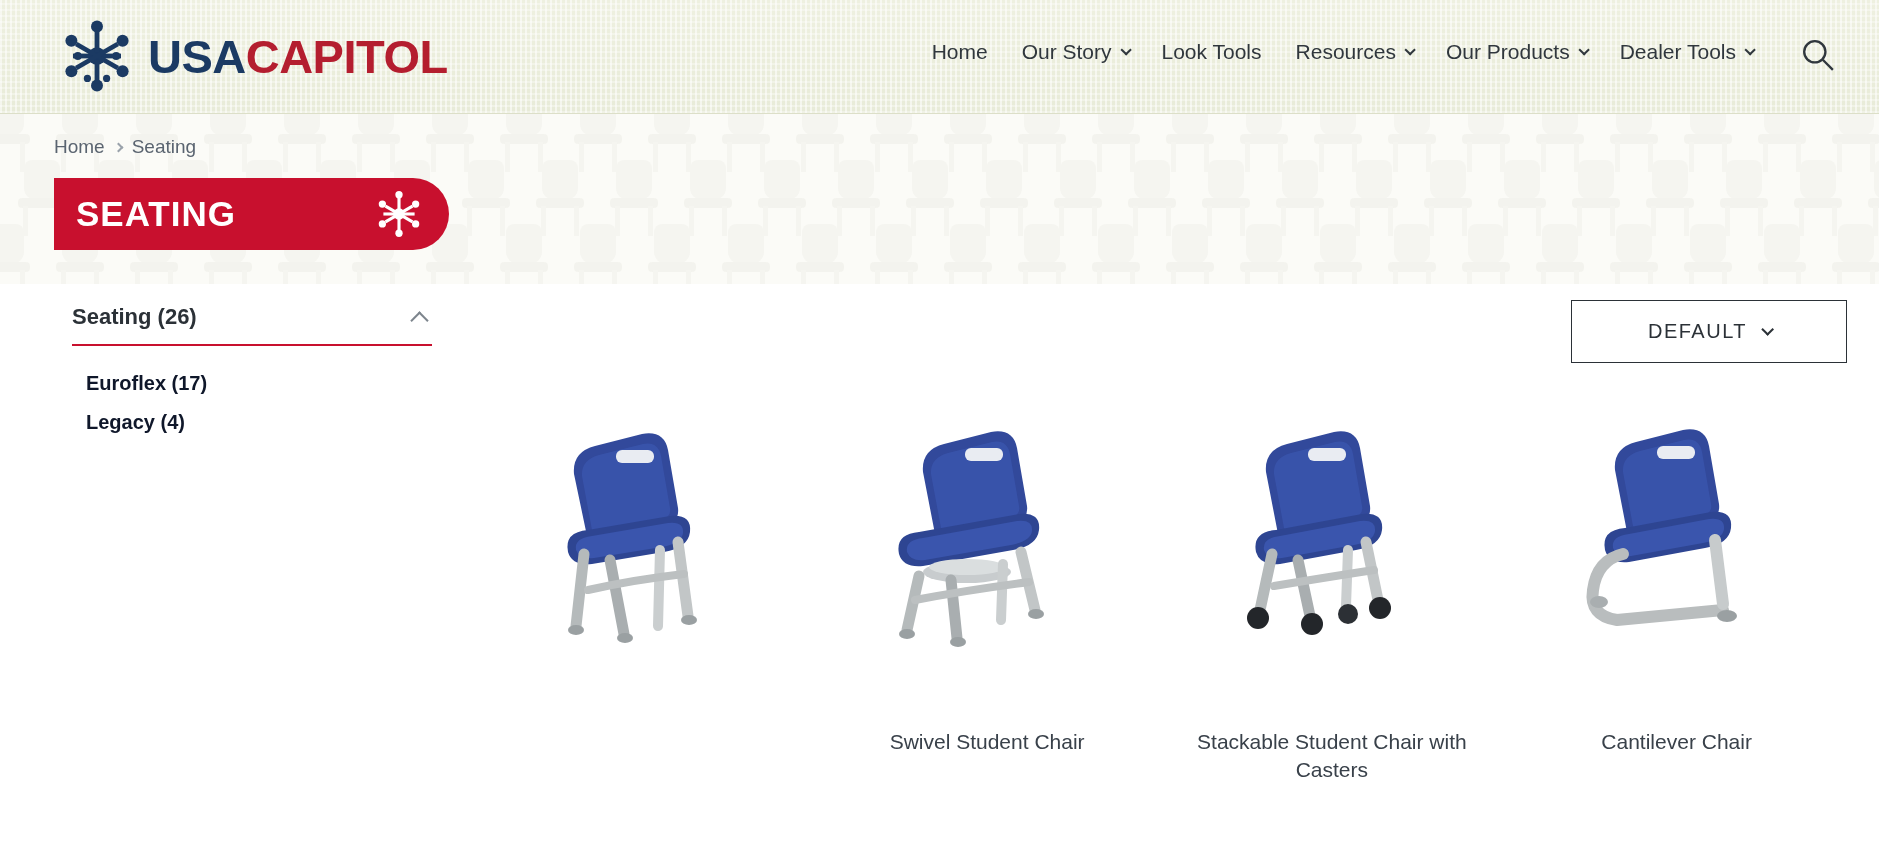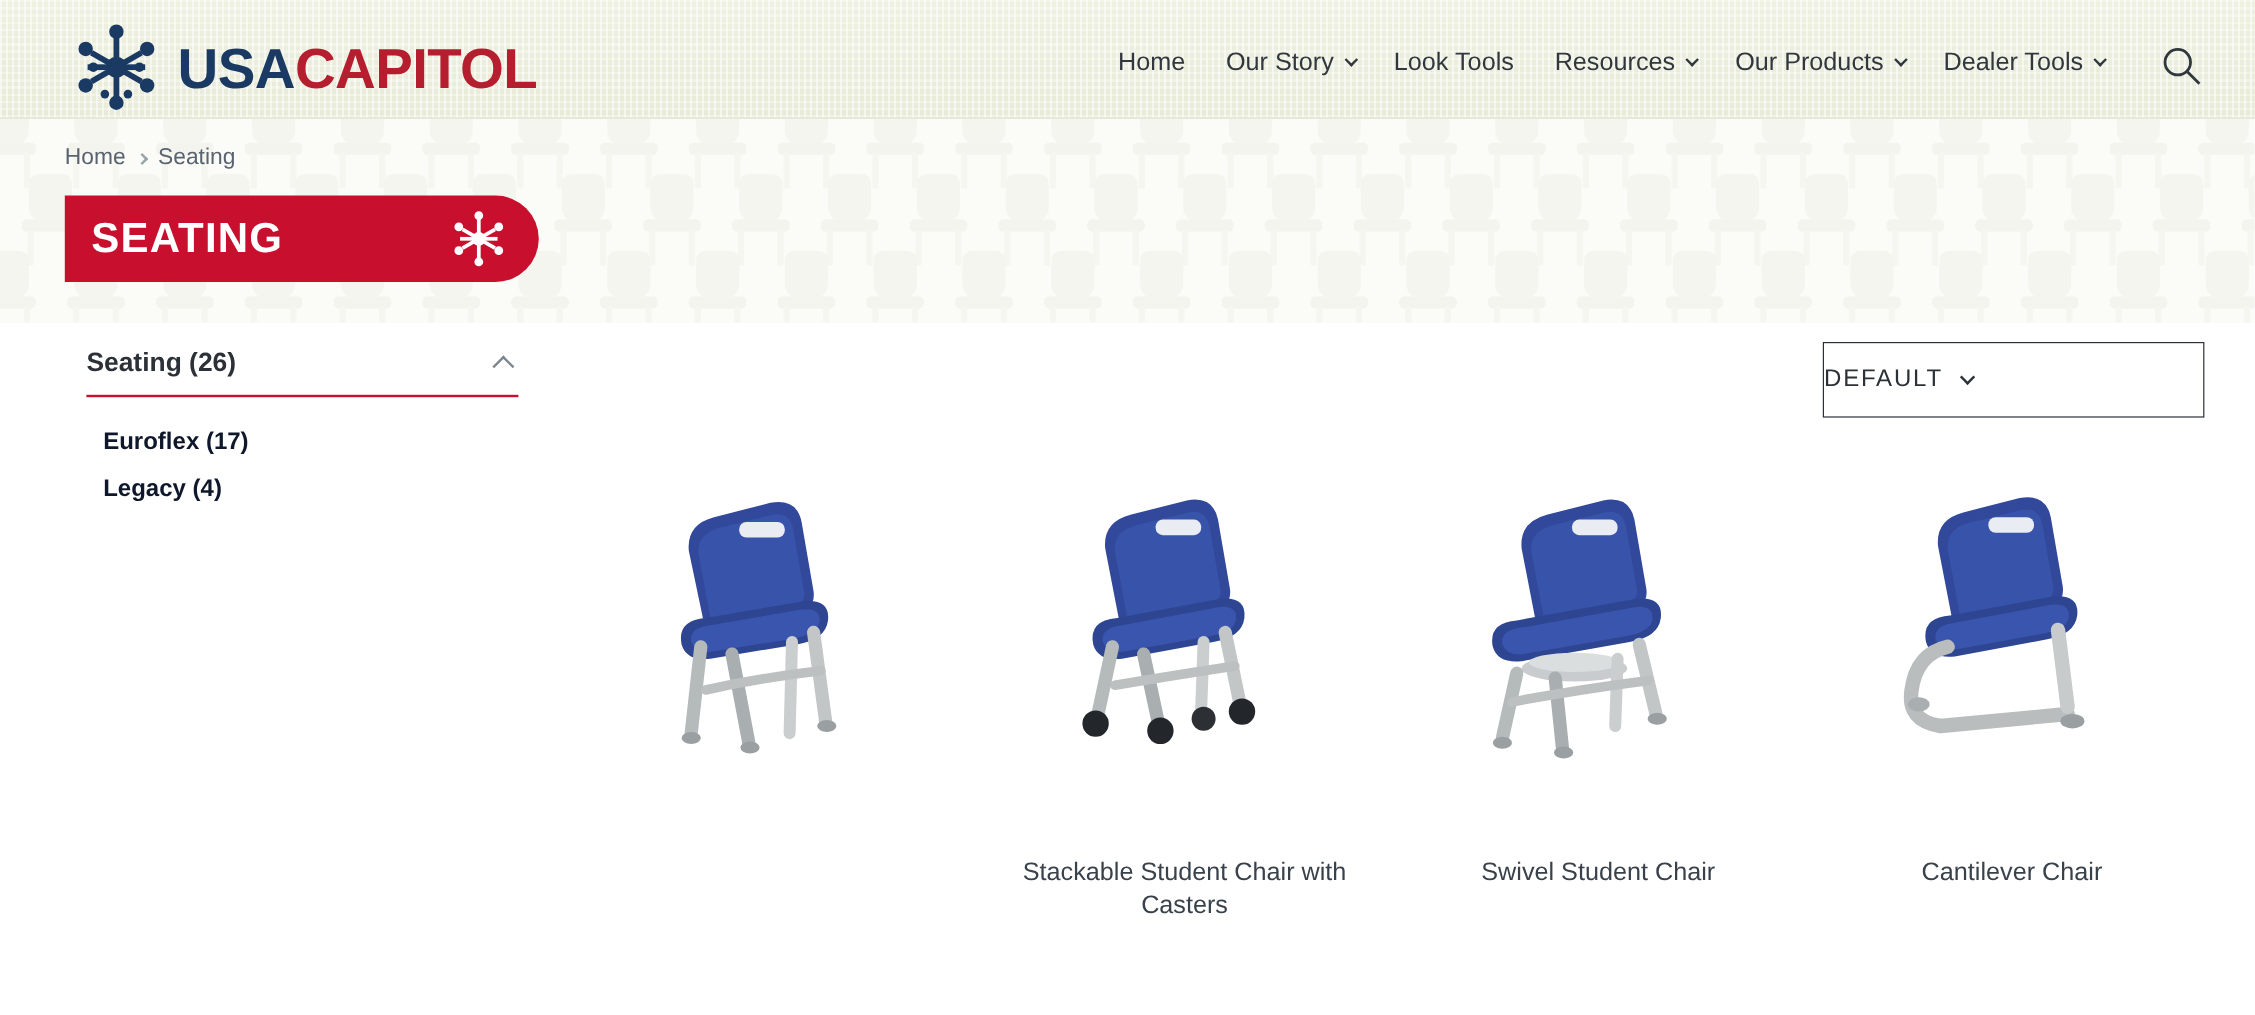--- a/index.html
+++ b/index.html
@@ -13,21 +13,21 @@
   .page {
     position: relative;
     width: 1879px;
     height: 846px;
     overflow: hidden;
   }
 
   
   .header {
     position: relative;
-    height: 99px;
+    height: 114px;
     background: #eceedd;
     background-image:
       repeating-linear-gradient(90deg, rgba(255,255,255,0.55) 0 2px, rgba(0,0,0,0) 2px 5px),
       repeating-linear-gradient(0deg, rgba(255,255,255,0.35) 0 2px, rgba(0,0,0,0) 2px 6px),
       linear-gradient(180deg, #eef0e0 0%, #e8ebd8 100%);
     border-bottom: 1px solid #dcdfc8;
     display: flex;
     align-items: center;
   }
   .logo-wrap {
@@ -205,27 +205,28 @@
     font-size: 20px;
     color: #0f172a;
     font-weight: 700;
     margin-bottom: 16px;
     margin-left: 14px;
     cursor: pointer;
   }
 
   .sortbox {
     position: absolute;
-    right: 42px;
+    right: 32px;
     top: 16px;
-    width: 318px;
+    width: 276px;
     height: 63px;
     border: 1px solid #2b3137;
     display: flex;
     align-items: center;
+    justify-content: center;
     cursor: pointer;
     background: #fff;
   }
   .sortbox .txt {
     font-size: 20px;
     letter-spacing: 1.5px;
     color: #2b3137;
     font-weight: 400;
   }
   .sortbox .caret {
@@ -873,44 +874,20 @@
               <ellipse cx="197" cy="216" rx="8" ry="5" fill="#9aa0a2"></ellipse>
             </g>
           </svg>
         </div>
       </div>
 
       <div class="card">
         <div class="card-img">
           <svg viewBox="0 0 300 250" width="300" height="250">
             <g>
-              <path d="M96 130 L84 68 Q82 46 105 40 L152 28 Q174 24 178 44 L188 102 Q190 118 170 122 L120 134 Q102 138 96 130 Z" fill="#32499b"></path>
-              <path d="M102 124 L92 70 Q91 54 109 49 L153 38 Q168 35 171 50 L180 102 Q182 112 168 115 L120 127 Q106 131 102 124 Z" fill="#3a55ad" opacity="0.85"></path>
-              <rect x="126" y="44" width="38" height="13" rx="6" fill="#e9ecf2"></rect>
-              <path d="M74 148 Q70 128 94 126 L180 110 Q202 108 200 126 Q198 142 174 146 L98 160 Q78 162 74 148 Z" fill="#2e4592"></path>
-              <path d="M82 146 Q80 134 98 132 L178 117 Q194 115 193 127 Q192 137 172 141 L100 154 Q86 156 82 146 Z" fill="#3a55ad"></path>
-              <path d="M90 150 L78 206" stroke="#b5babb" stroke-width="11" stroke-linecap="round" fill="none"></path>
-              <path d="M184 138 L196 196" stroke="#c2c6c7" stroke-width="11" stroke-linecap="round" fill="none"></path>
-              <path d="M116 156 L128 212" stroke="#a9aeb0" stroke-width="11" stroke-linecap="round" fill="none"></path>
-              <path d="M166 146 L164 202" stroke="#cacecf" stroke-width="10" stroke-linecap="round" fill="none"></path>
-              <path d="M92 182 Q140 174 192 166" stroke="#bcc0c1" stroke-width="8" fill="none" stroke-linecap="round"></path>
-              <circle cx="76" cy="214" r="11" fill="#23262a"></circle>
-              <circle cx="130" cy="220" r="11" fill="#23262a"></circle>
-              <circle cx="198" cy="204" r="11" fill="#23262a"></circle>
-              <circle cx="166" cy="210" r="10" fill="#2c3035"></circle>
-            </g>
-          </svg>
-        </div>
-        <div class="card-title">Stackable Student Chair with Casters</div>
-      </div>
-
-      <div class="card">
-        <div class="card-img">
-          <svg viewBox="0 0 300 250" width="300" height="250">
-            <g>
               <path d="M98 130 L86 68 Q84 46 107 40 L154 28 Q176 24 180 44 L190 102 Q192 118 172 122 L122 134 Q104 138 98 130 Z" fill="#32499b"></path>
               <path d="M104 124 L94 70 Q93 54 111 49 L155 38 Q170 35 173 50 L182 102 Q184 112 170 115 L122 127 Q108 131 104 124 Z" fill="#3a55ad" opacity="0.85"></path>
               <rect x="128" y="44" width="38" height="13" rx="6" fill="#e9ecf2"></rect>
               <path d="M62 150 Q58 130 82 128 L182 110 Q204 108 202 126 Q200 142 176 146 L86 162 Q66 164 62 150 Z" fill="#2e4592"></path>
               <path d="M70 148 Q68 136 86 134 L180 117 Q196 115 195 127 Q194 137 174 141 L88 156 Q74 158 70 148 Z" fill="#3a55ad"></path>
               <ellipse cx="130" cy="168" rx="44" ry="11" fill="#c8ccce"></ellipse>
               <ellipse cx="130" cy="163" rx="38" ry="8" fill="#dadedf"></ellipse>
               <path d="M82 172 L70 226" stroke="#b5babb" stroke-width="11" stroke-linecap="round" fill="none"></path>
               <path d="M184 148 L198 206" stroke="#c2c6c7" stroke-width="11" stroke-linecap="round" fill="none"></path>
               <path d="M114 176 L120 234" stroke="#a9aeb0" stroke-width="11" stroke-linecap="round" fill="none"></path>
@@ -922,20 +899,44 @@
             </g>
           </svg>
         </div>
         <div class="card-title">Swivel Student Chair</div>
       </div>
 
       <div class="card">
         <div class="card-img">
           <svg viewBox="0 0 300 250" width="300" height="250">
             <g>
+              <path d="M96 130 L84 68 Q82 46 105 40 L152 28 Q174 24 178 44 L188 102 Q190 118 170 122 L120 134 Q102 138 96 130 Z" fill="#32499b"></path>
+              <path d="M102 124 L92 70 Q91 54 109 49 L153 38 Q168 35 171 50 L180 102 Q182 112 168 115 L120 127 Q106 131 102 124 Z" fill="#3a55ad" opacity="0.85"></path>
+              <rect x="126" y="44" width="38" height="13" rx="6" fill="#e9ecf2"></rect>
+              <path d="M74 148 Q70 128 94 126 L180 110 Q202 108 200 126 Q198 142 174 146 L98 160 Q78 162 74 148 Z" fill="#2e4592"></path>
+              <path d="M82 146 Q80 134 98 132 L178 117 Q194 115 193 127 Q192 137 172 141 L100 154 Q86 156 82 146 Z" fill="#3a55ad"></path>
+              <path d="M90 150 L78 206" stroke="#b5babb" stroke-width="11" stroke-linecap="round" fill="none"></path>
+              <path d="M184 138 L196 196" stroke="#c2c6c7" stroke-width="11" stroke-linecap="round" fill="none"></path>
+              <path d="M116 156 L128 212" stroke="#a9aeb0" stroke-width="11" stroke-linecap="round" fill="none"></path>
+              <path d="M166 146 L164 202" stroke="#cacecf" stroke-width="10" stroke-linecap="round" fill="none"></path>
+              <path d="M92 182 Q140 174 192 166" stroke="#bcc0c1" stroke-width="8" fill="none" stroke-linecap="round"></path>
+              <circle cx="76" cy="214" r="11" fill="#23262a"></circle>
+              <circle cx="130" cy="220" r="11" fill="#23262a"></circle>
+              <circle cx="198" cy="204" r="11" fill="#23262a"></circle>
+              <circle cx="166" cy="210" r="10" fill="#2c3035"></circle>
+            </g>
+          </svg>
+        </div>
+        <div class="card-title">Stackable Student Chair with Casters</div>
+      </div>
+
+      <div class="card">
+        <div class="card-img">
+          <svg viewBox="0 0 300 250" width="300" height="250">
+            <g>
               <path d="M100 128 L88 66 Q86 44 109 38 L156 26 Q178 22 182 42 L192 100 Q194 116 174 120 L124 132 Q106 136 100 128 Z" fill="#32499b"></path>
               <path d="M106 122 L96 68 Q95 52 113 47 L157 36 Q172 33 175 48 L184 100 Q186 110 172 113 L124 125 Q110 129 106 122 Z" fill="#3a55ad" opacity="0.85"></path>
               <rect x="130" y="42" width="38" height="13" rx="6" fill="#e9ecf2"></rect>
               <path d="M78 146 Q74 126 98 124 L184 108 Q206 106 204 124 Q202 140 178 144 L102 158 Q82 160 78 146 Z" fill="#2e4592"></path>
               <path d="M86 144 Q84 132 102 130 L182 115 Q198 113 197 125 Q196 135 176 139 L104 152 Q90 154 86 144 Z" fill="#3a55ad"></path>
               <path d="M96 150 Q70 156 66 186 Q62 212 90 216 L196 206" stroke="#b9bdbe" stroke-width="12" fill="none" stroke-linecap="round" stroke-linejoin="round"></path>
               <path d="M188 136 L196 200" stroke="#c7cbcc" stroke-width="12" fill="none" stroke-linecap="round"></path>
               <ellipse cx="200" cy="212" rx="10" ry="6" fill="#9aa0a2"></ellipse>
               <ellipse cx="72" cy="198" rx="9" ry="6" fill="#a9aeb0"></ellipse>
             </g>

